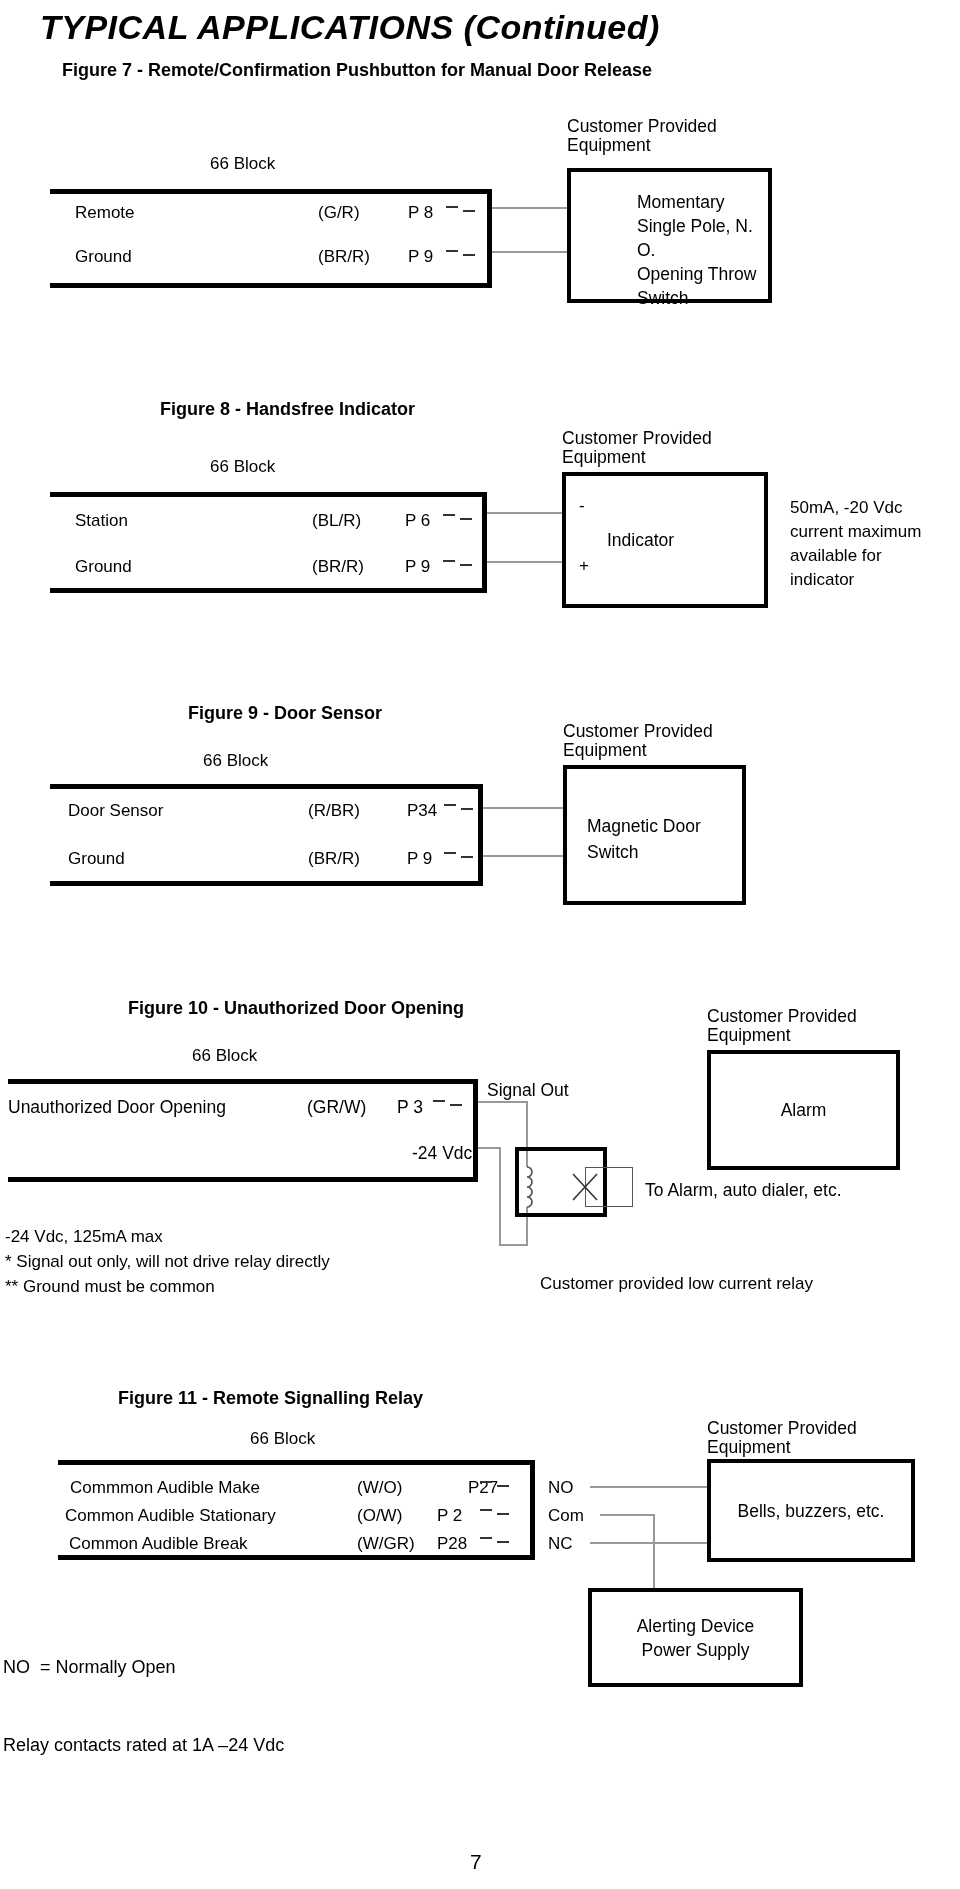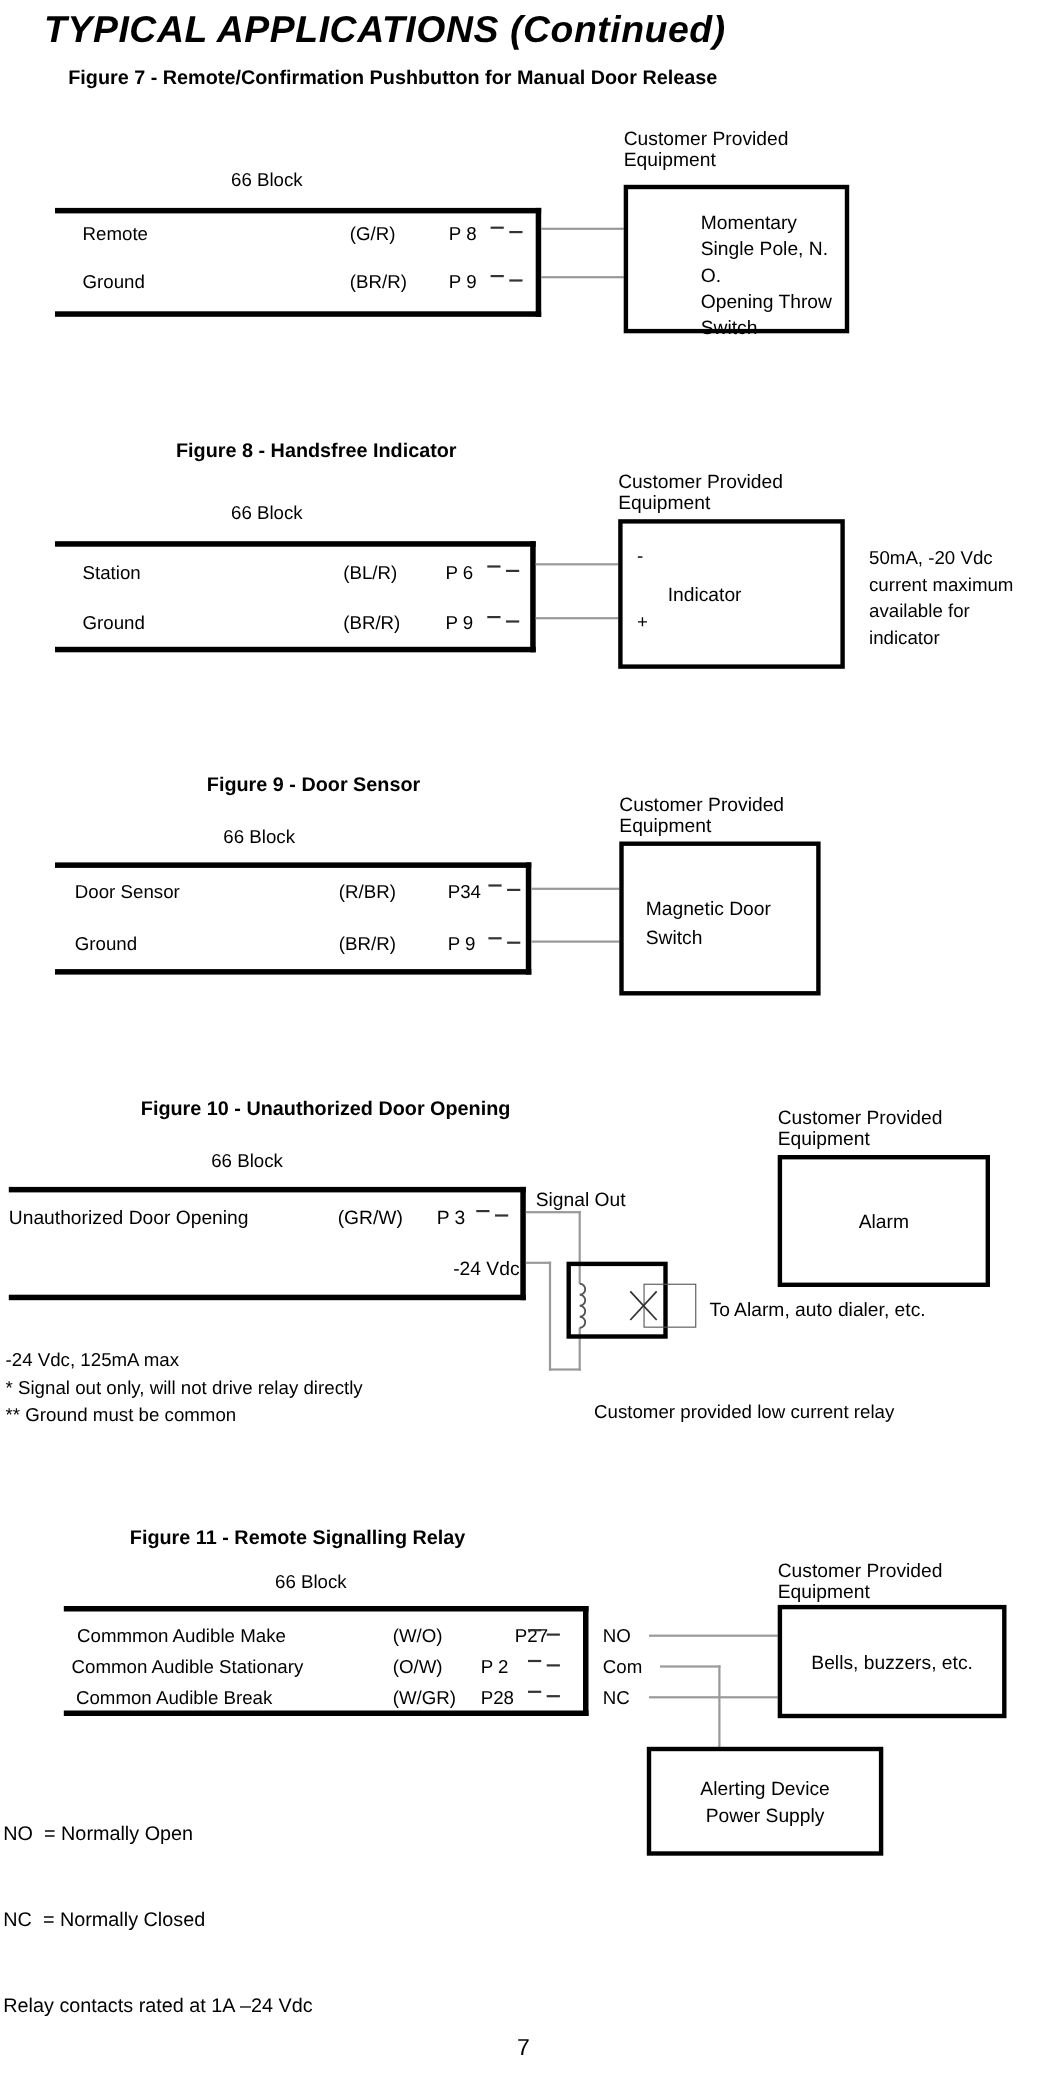--- a/index.html
+++ b/index.html
@@ -243,20 +243,19 @@
       <span class="devtx">Bells, buzzers, etc.</span>
     </div>
 
     <div class="abs box ctrcol" style="left:588px;top:1588px;width:215px;height:99px;">
       <div class="devtx">Alerting Device</div>
       <div class="devtx">Power Supply</div>
     </div>
 
     <div class="abs note11 pre" style="left:3px;top:1602px;line-height:26px;">
       <div>NO  = Normally Open</div>
-      <div>NC  = Normally Closed</div>
       <div>Relay contacts rated at 1A –24 Vdc</div>
     </div>
   </div>
 
   <div class="abs pgnum" style="left:470px;top:1850px;">7</div>
 
 </div>
 
 </body></html>

